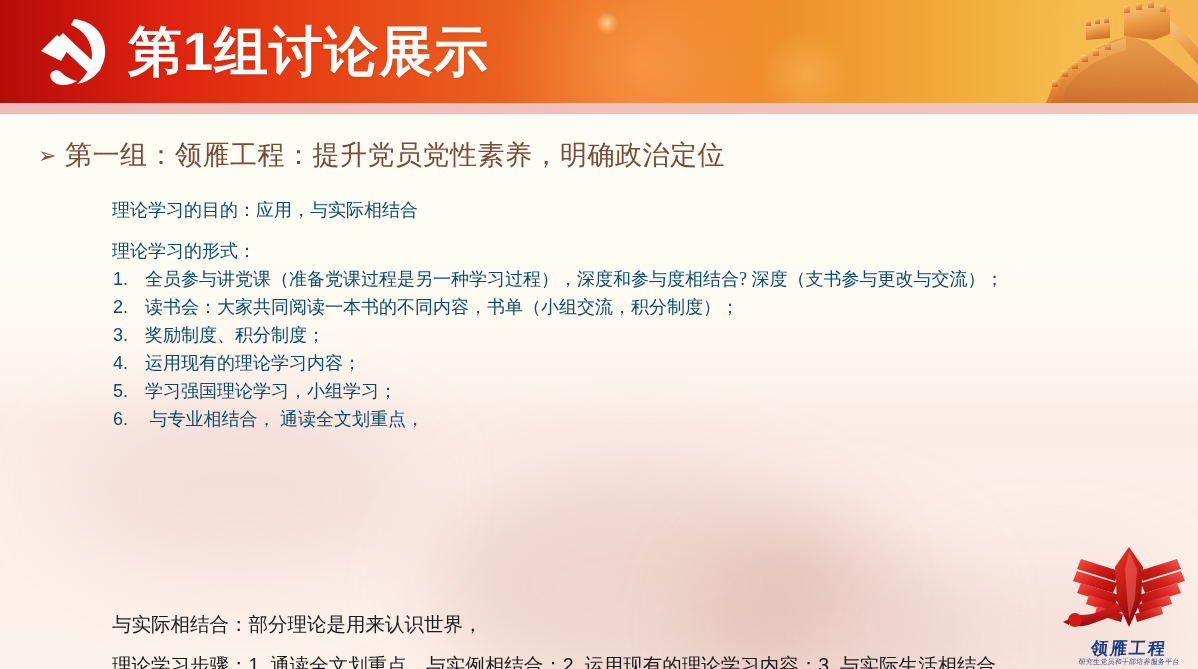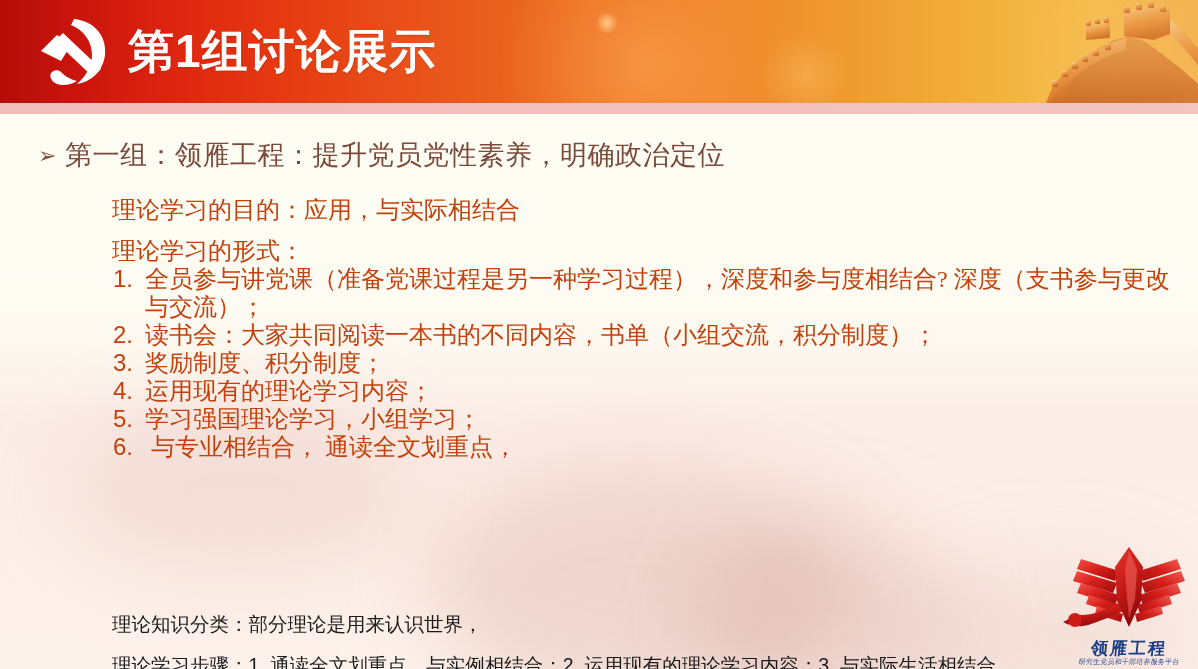--- a/index.html
+++ b/index.html
@@ -130,21 +130,21 @@
   .emblem {
     position: absolute;
     left: 33px; top: 17px;
     width: 78px; height: 70px;
   }
   .emblem svg { display: block; }
 
   .header-title {
     position: absolute;
     left: 128px; top: 22px;
-    font-size: 46px;
+    font-size: 54px;
     font-weight: bold;
     color: #ffffff;
     letter-spacing: 1px;
     line-height: 58px;
     white-space: nowrap;
     text-shadow: 0 1px 2px rgba(140,30,0,0.25);
   }
 
   .header-underline {
     position: absolute;
@@ -179,22 +179,22 @@
     line-height: 40px;
   }
   .heading-text {
     letter-spacing: 0.5px;
   }
 
   .body-block {
     position: absolute;
     left: 112px; top: 82px;
     width: 1060px;
-    color: #c2410c;
-    font-size: 24px;
+    color: #0c4a6e;
+    font-size: 18px;
     line-height: 28px;
   }
   .para {
     margin: 0;
     white-space: pre-wrap;
   }
   .para.spacer-before { margin-top: 13px; }
 
   .num-list {
     margin: 0;
@@ -380,21 +380,21 @@
           <span class="num-body">学习强国理论学习，小组学习；</span>
         </li>
         <li>
           <span class="num-marker">6.</span>
           <span class="num-body"> 与专业相结合， 通读全文划重点，</span>
         </li>
       </ol>
     </div>
 
     <div class="tail-block">
-      <p class="para">理论知识分类：部分理论是用来认识世界，</p>
+      <p class="para">与实际相结合：部分理论是用来认识世界，</p>
       <p class="para spacer-before">理论学习步骤：1. 通读全文划重点，与实例相结合；2. 运用现有的理论学习内容；3. 与实际生活相结合，</p>
     </div>
 
   </div>
 
   <div class="logo">
     <svg width="132" height="100" viewBox="0 0 132 100" xmlns="http://www.w3.org/2000/svg">
       <defs>
         <linearGradient id="gooseA" x1="0" y1="0" x2="1" y2="1">
           <stop offset="0%" stop-color="#f0544a"></stop>

